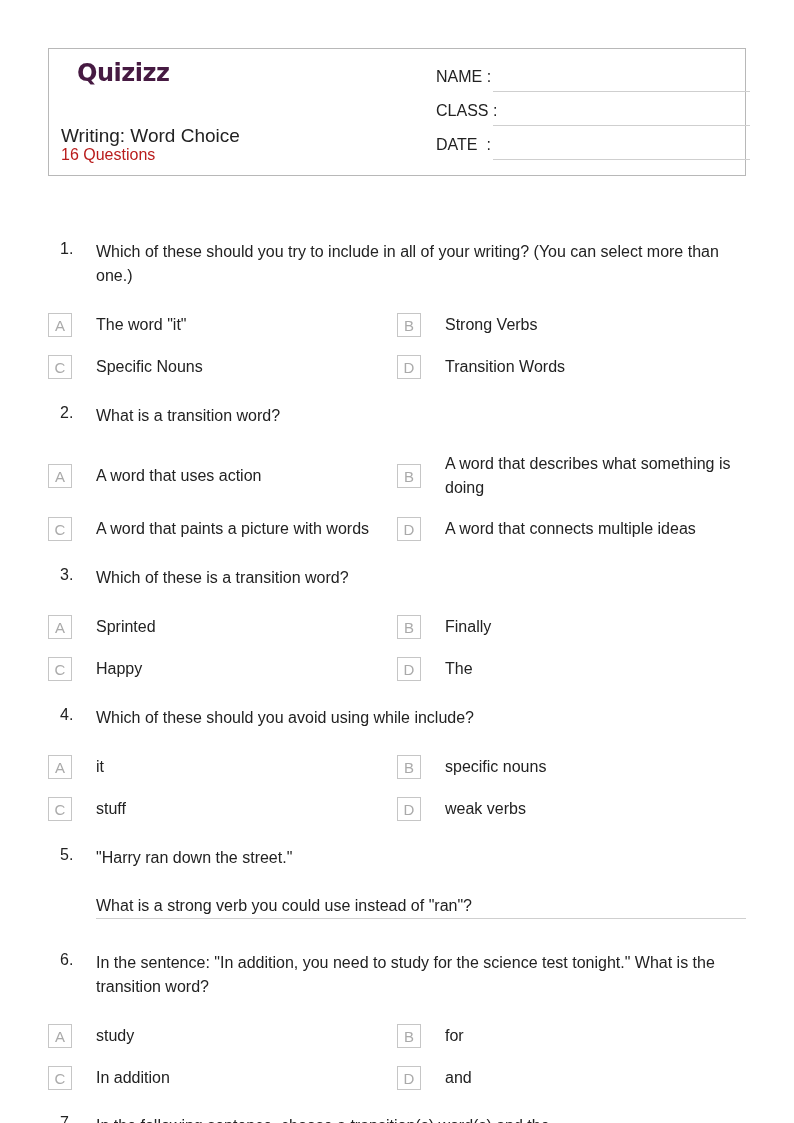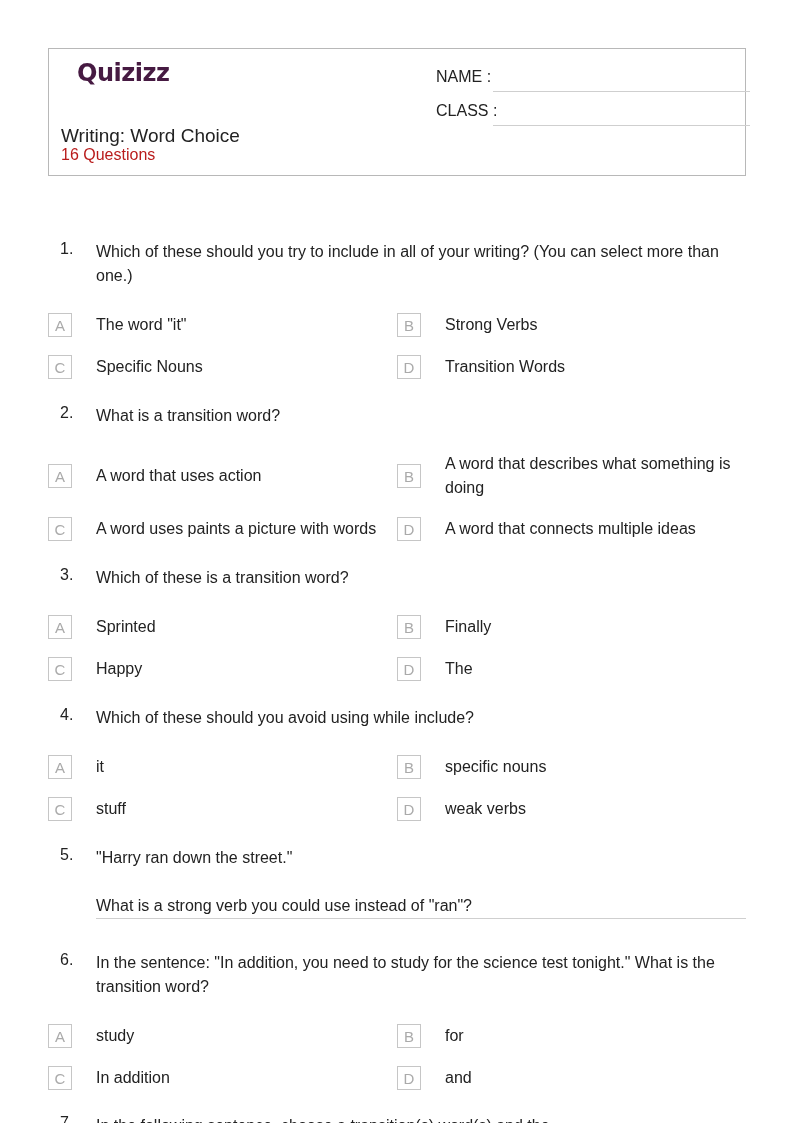--- a/index.html
+++ b/index.html
@@ -46,20 +46,24 @@
   <div class="ws-count">16 Questions</div>
 
   <div class="field-row" style="top:17px;">
     <span class="field-label">NAME :</span>
     <span class="field-line"></span>
   </div>
   <div class="field-row" style="top:51px;">
     <span class="field-label">CLASS :</span>
     <span class="field-line"></span>
   </div>
+  <div class="field-row" style="top:85px;">
+    <span class="field-label" style="white-space:pre;">DATE  :</span>
+    <span class="field-line"></span>
+  </div>
 </div>
 
 <div class="question" style="top:240px;height:140px;">
   <span class="q-num">1.</span>
   <span class="q-text">Which of these should you try to include in all of your writing? (You can select more than one.)</span>
   <div class="option" style="left:0;top:73px;width:330px;">
     <span class="opt-box">A</span>
     <span class="opt-text">The word "it"</span>
   </div>
   <div class="option" style="left:349px;top:73px;width:349px;">
@@ -82,21 +86,21 @@
   <div class="option" style="left:0;top:60px;width:340px;">
     <span class="opt-box">A</span>
     <span class="opt-text">A word that uses action</span>
   </div>
   <div class="option" style="left:349px;top:60px;width:349px;">
     <span class="opt-box">B</span>
     <span class="opt-text wrap" style="top:-12px;">A word that describes what something is doing</span>
   </div>
   <div class="option" style="left:0;top:113px;width:340px;">
     <span class="opt-box">C</span>
-    <span class="opt-text">A word uses paints a picture with words</span>
+    <span class="opt-text">A word that paints a picture with words</span>
   </div>
   <div class="option" style="left:349px;top:113px;width:349px;">
     <span class="opt-box">D</span>
     <span class="opt-text">A word that connects multiple ideas</span>
   </div>
 </div>
 
 <div class="question" style="top:566px;height:120px;">
   <span class="q-num">3.</span>
   <span class="q-text">Which of these is a transition word?</span>

